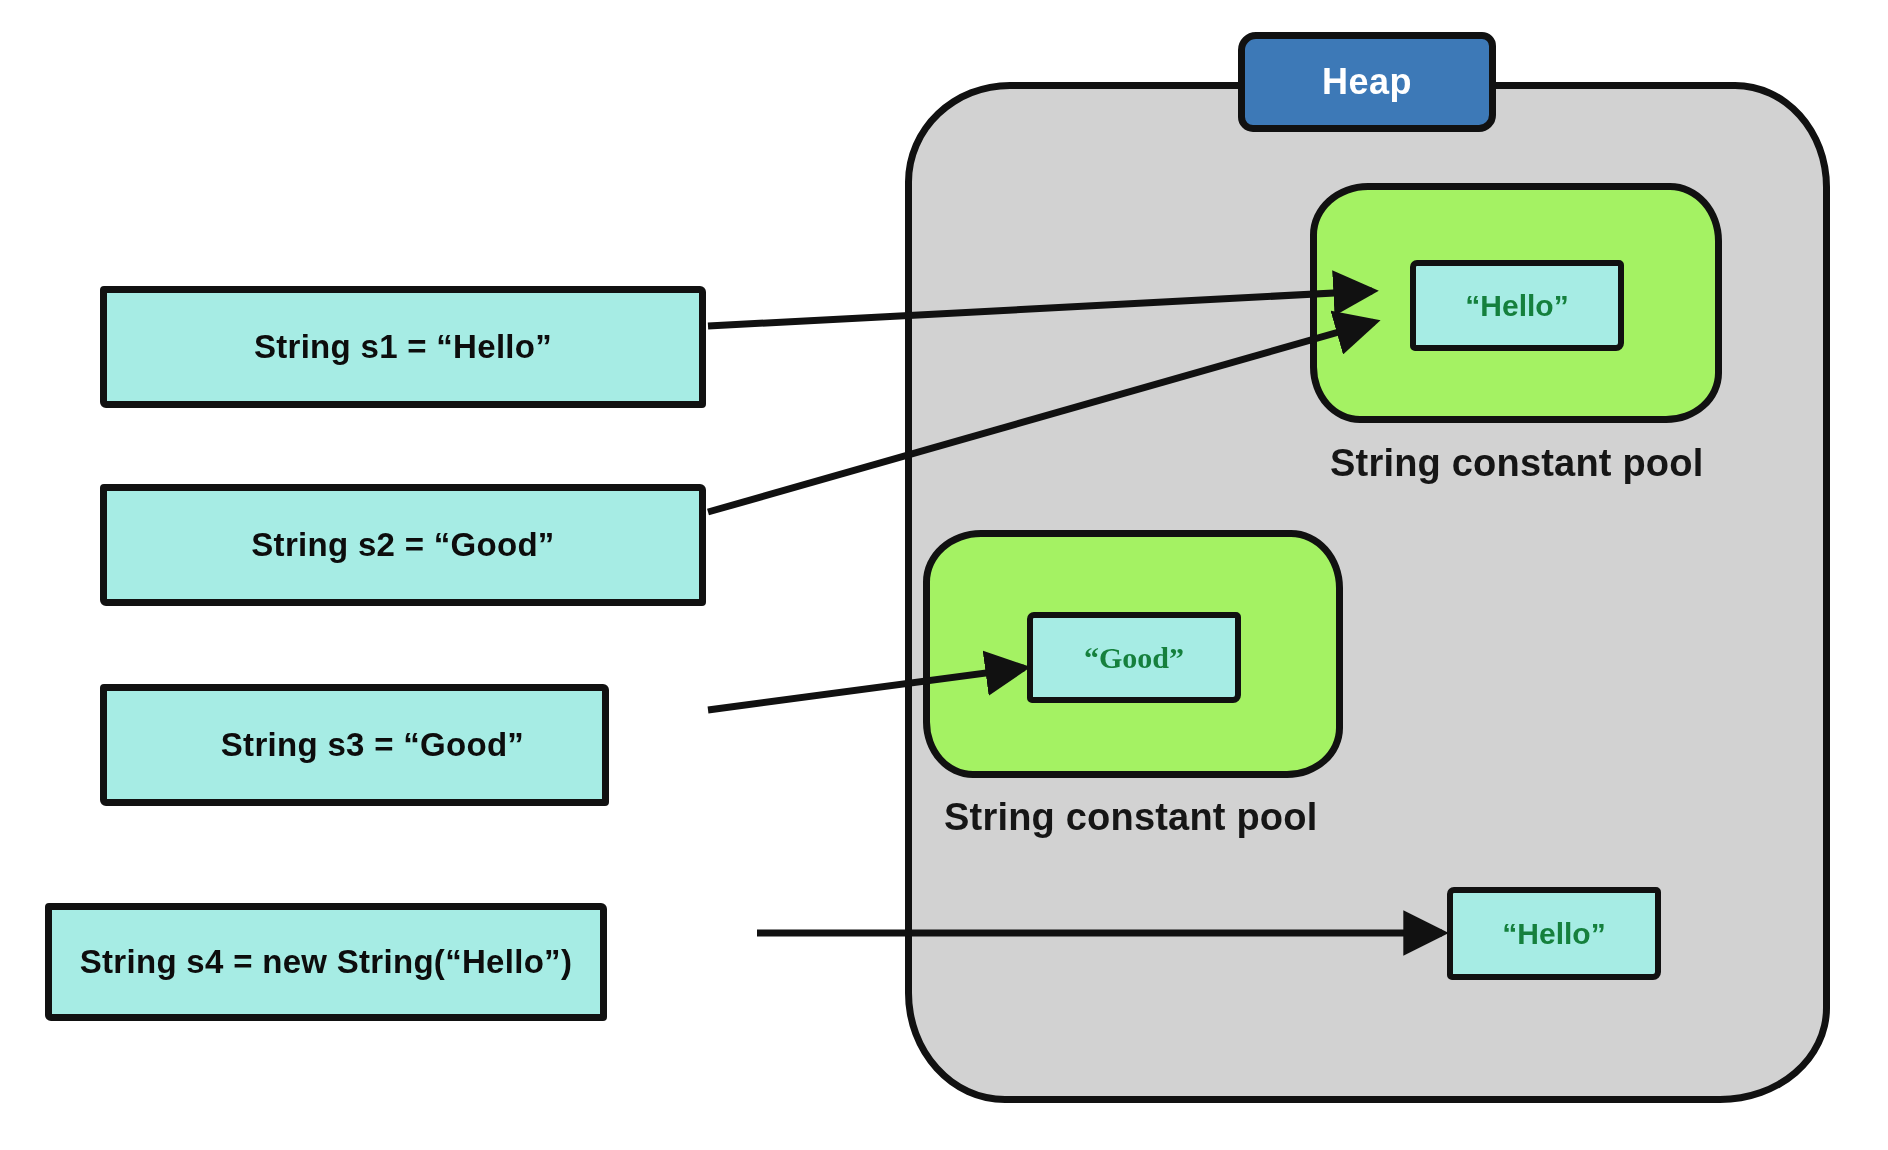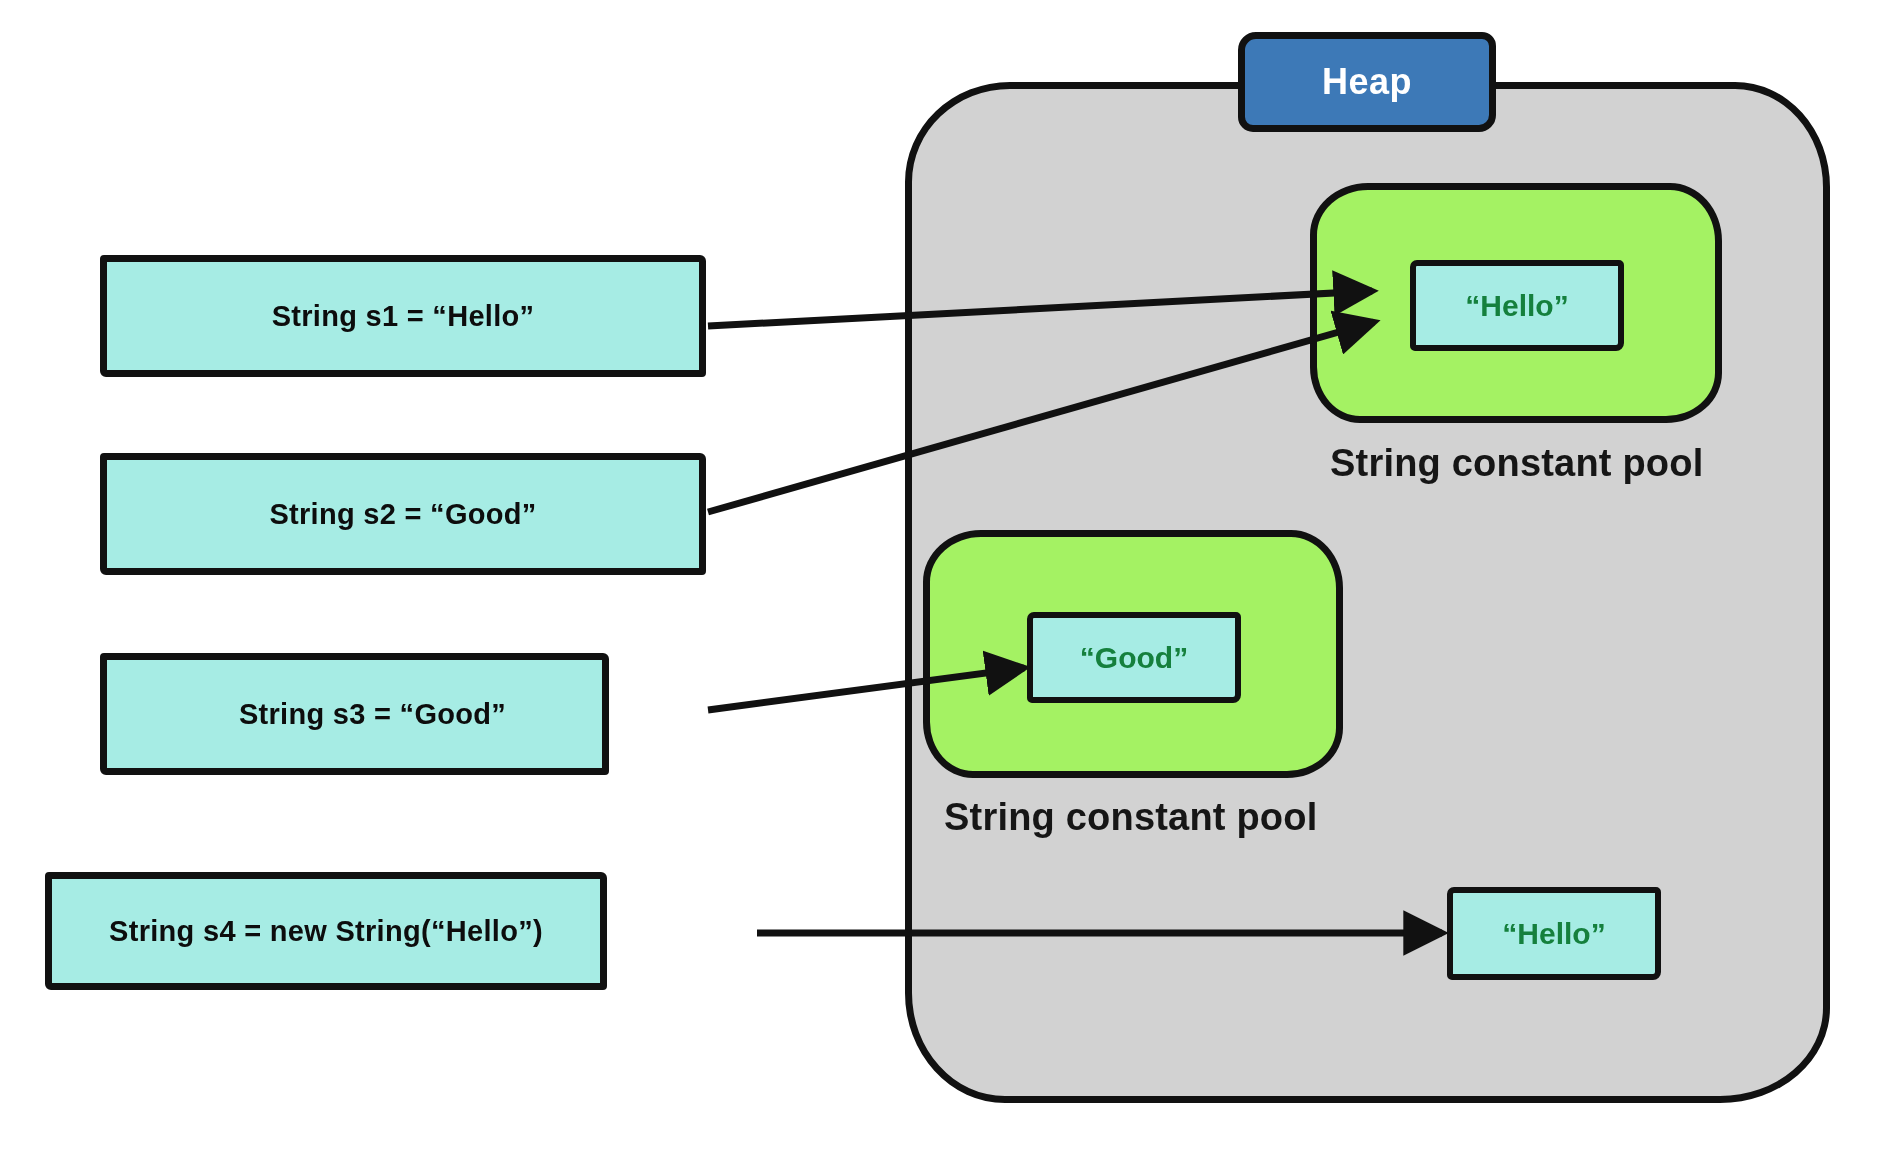--- a/index.html
+++ b/index.html
@@ -54,33 +54,34 @@
   .value-box{
     position:absolute;
     background:var(--box-bg);
     border:6px solid var(--stroke);
     border-radius:7px 5px 8px 5px;
     display:flex;align-items:center;justify-content:center;
     font-size:30px;font-weight:bold;color:#15803d;
     z-index:3;
   }
   .value-box.hello-pool{left:1410px;top:260px;width:214px;height:91px;}
-  .value-box.good-pool{left:1027px;top:612px;width:214px;height:91px;}
+  .value-box.good-pool{left:1027px;top:612px;width:214px;height:91px;font-family:Liberation Serif, serif;}
   .value-box.hello-heap{left:1447px;top:887px;width:214px;height:93px;}
 
   
   .src-box{
     position:absolute;
     background:var(--box-bg);
     border:7px solid var(--stroke);
     border-radius:4px 6px 4px 6px;
     display:flex;align-items:center;justify-content:center;
-    font-size:29px;font-weight:bold;color:#0d0d0d;
+    font-size:33px;font-weight:bold;color:#0d0d0d;
     letter-spacing:.3px;
     z-index:2;
+    margin-top:31px;
   }
   .src-box.s1{left:100px;top:255px;width:606px;height:122px;}
   .src-box.s2{left:100px;top:453px;width:606px;height:122px;}
   .src-box.s3{left:100px;top:653px;width:509px;height:122px;padding-left:36px;}
   .src-box.s4{left:45px;top:872px;width:562px;height:118px;}
 
   .arrows{position:absolute;left:0;top:0;width:1888px;height:1150px;z-index:4;pointer-events:none;}
 </style>
 </head>
 <body>

